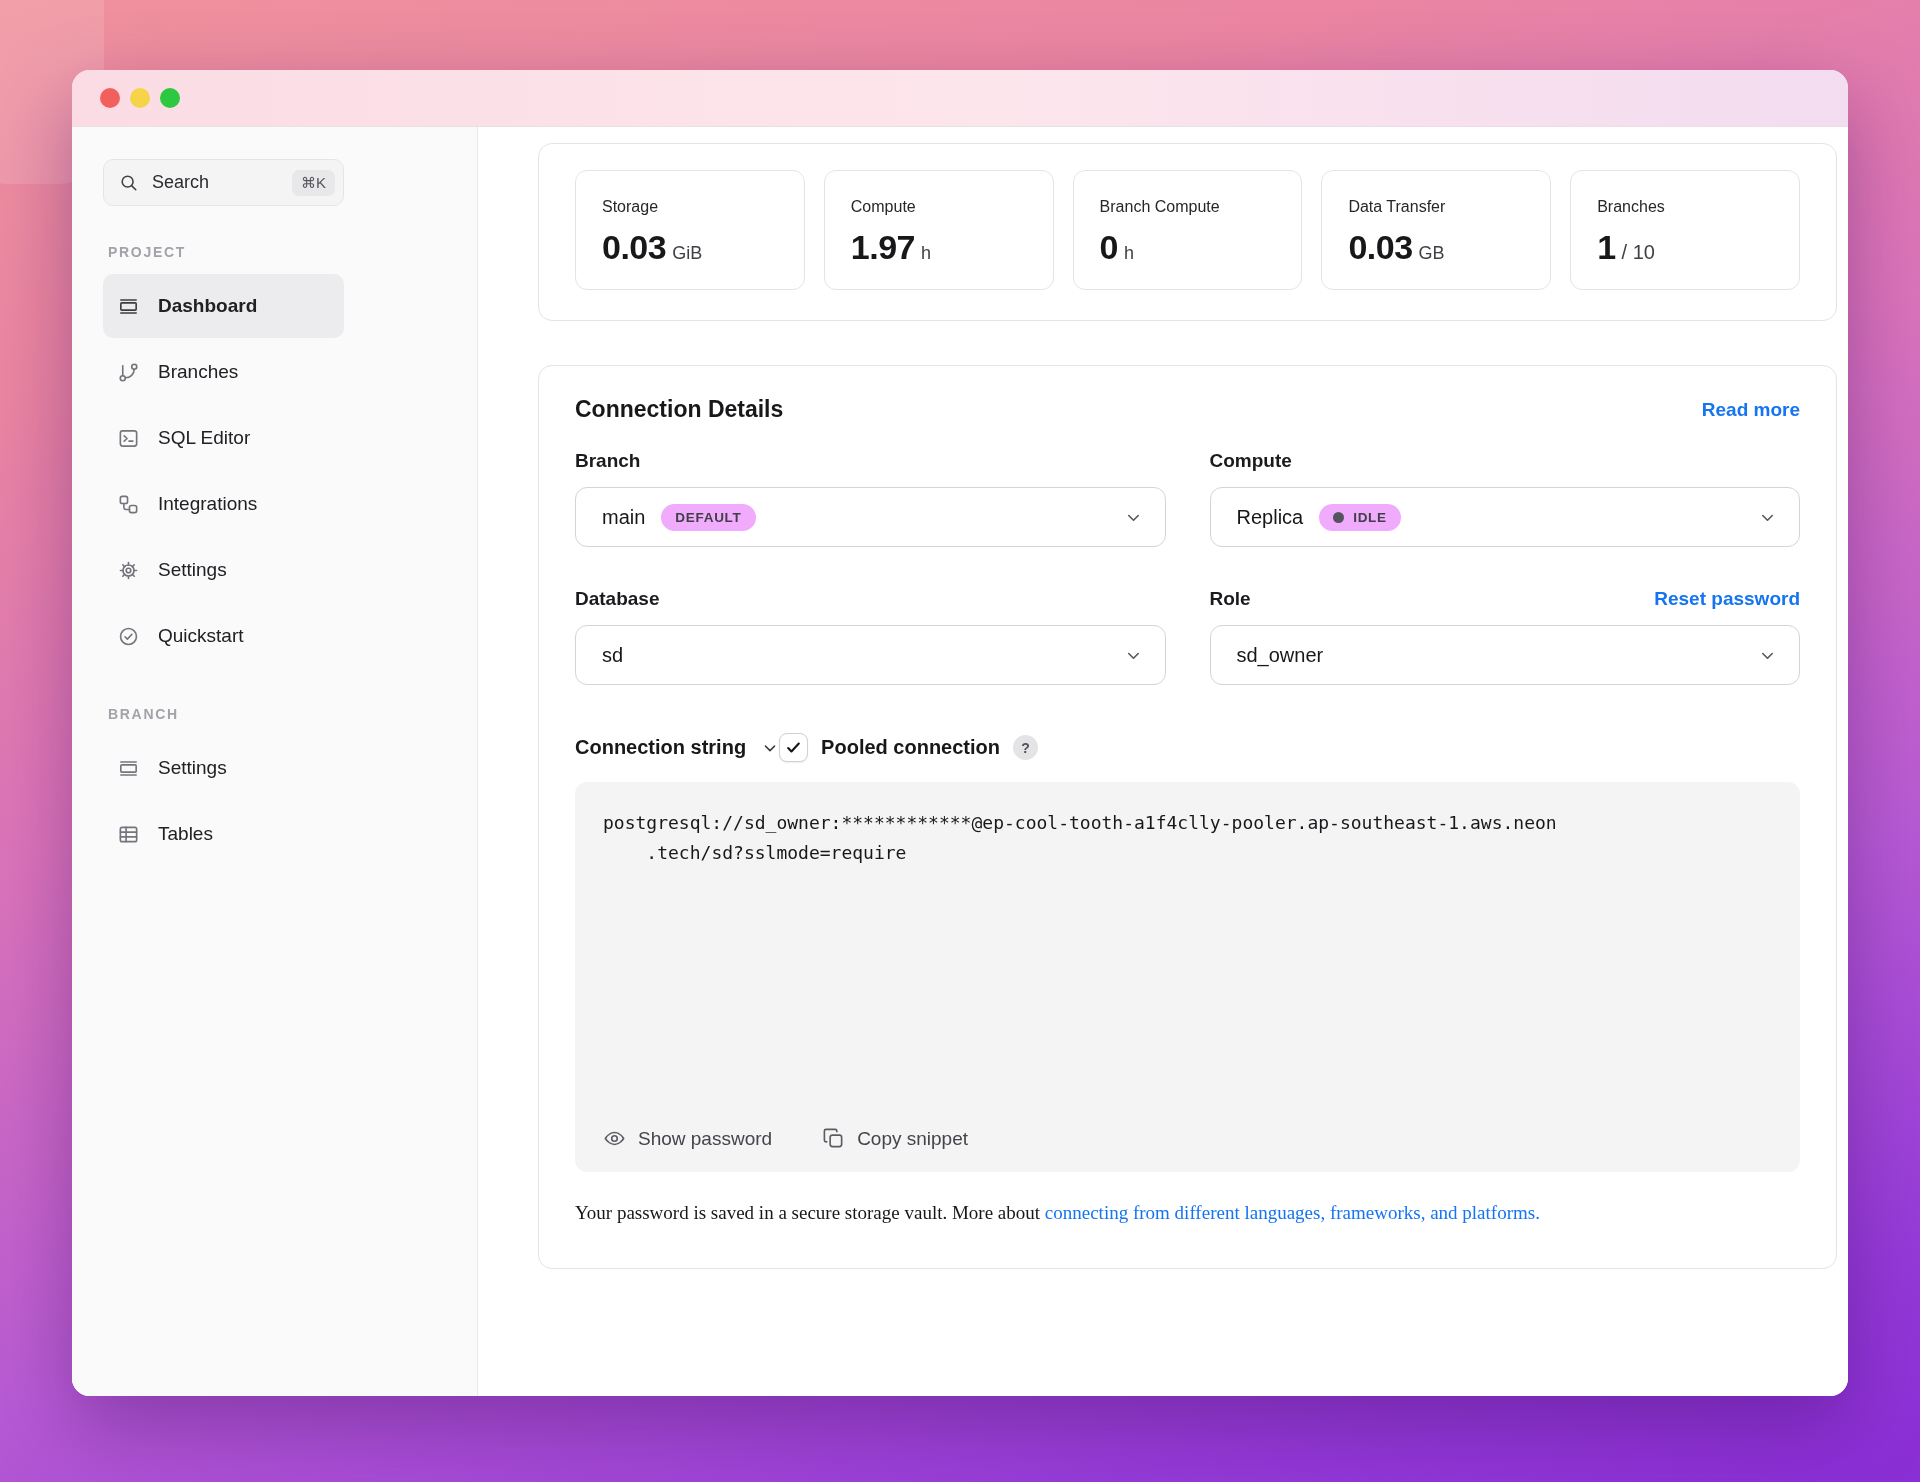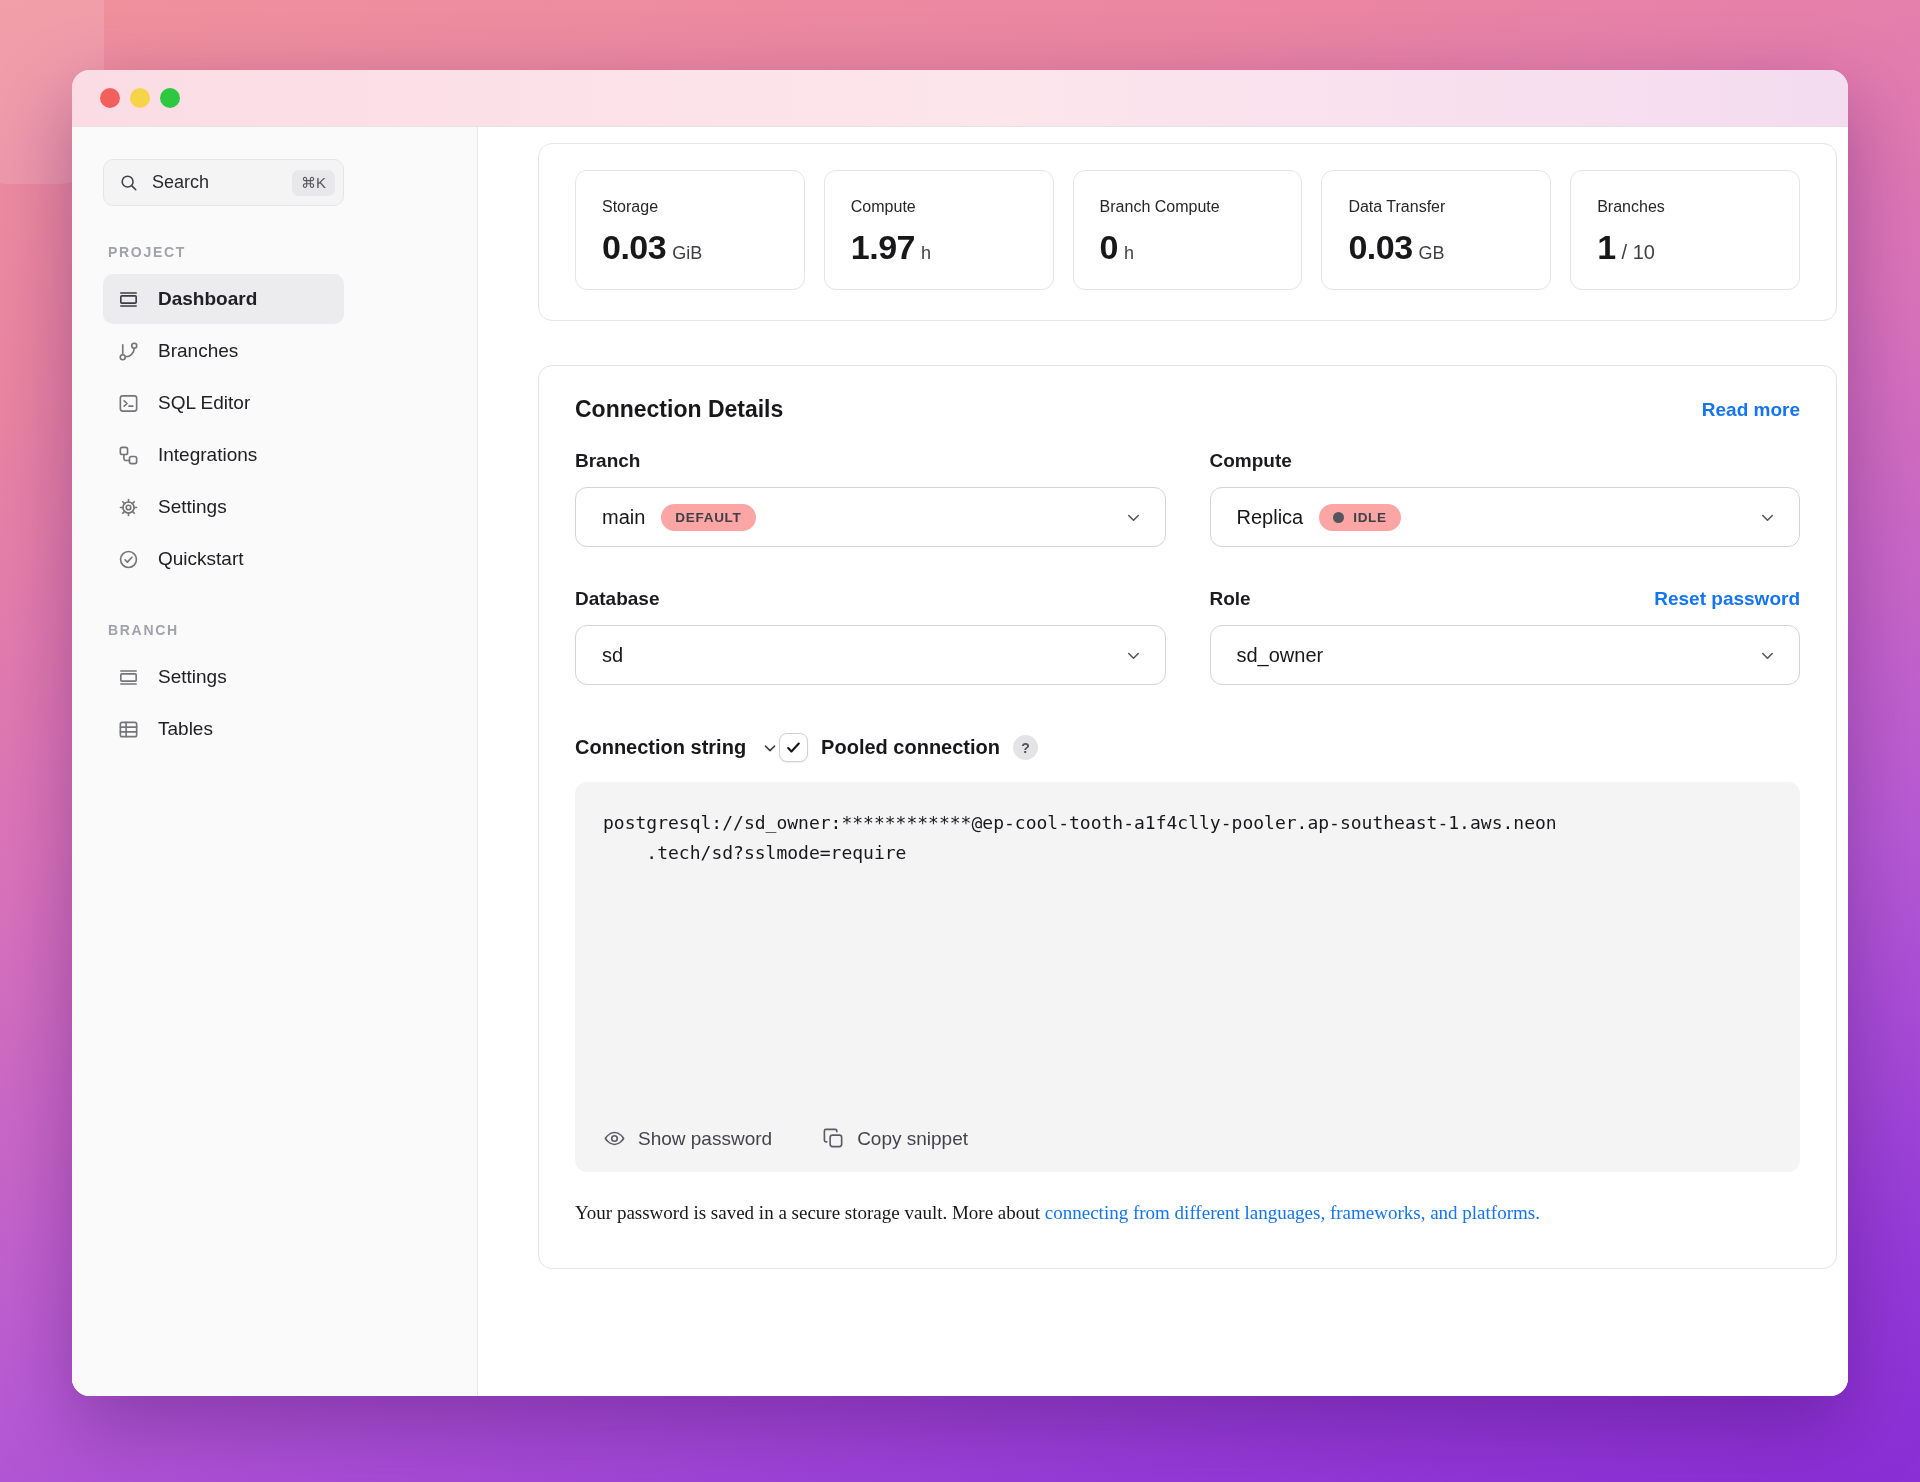--- a/index.html
+++ b/index.html
@@ -20,21 +20,21 @@
 
   
   .sidebar{flex:0 0 406px;box-sizing:border-box;background:#fafafa;border-right:1px solid #e8e8ea;
     padding:32px 0 0 31px;}
   .sidebar-inner{width:241px;}
   .search-box{box-sizing:border-box;height:47px;border:1px solid #e5e5e8;background:#f4f4f5;border-radius:10px;
     display:flex;align-items:center;gap:13px;padding:0 8px 0 14px;font-size:18px;color:#2b2b30;cursor:pointer;}
   .search-box svg{width:21px;height:21px;color:#3f3f46;flex:0 0 auto;}
   .kbd{margin-left:auto;background:#e8e8ea;border-radius:7px;padding:4px 9px;font-size:15px;color:#55555d;}
   .section-label{margin:38px 0 14px 5px;font-size:14px;font-weight:700;letter-spacing:1.7px;color:#a2a2aa;}
-  .nav-item{display:flex;align-items:center;gap:18px;height:50px;padding:0 14px;border-radius:10px;
+  .nav-item{display:flex;align-items:center;gap:18px;height:64px;padding:0 14px;border-radius:10px;
     font-size:19px;color:#202025;margin-bottom:2px;cursor:pointer;}
   .nav-item svg{width:23px;height:23px;color:#74747c;flex:0 0 auto;}
   .nav-item.active{background:#ececee;font-weight:700;}
   .nav-item.active svg{color:#3c3c42;}
 
   
   .main{flex:1;box-sizing:border-box;padding:16px 11px 0 60px;overflow:hidden;}
   .card{border:1px solid #e4e4e7;border-radius:14px;background:#fff;box-sizing:border-box;}
   .card-header{display:flex;justify-content:space-between;align-items:center;}
   .card-title{font-size:23px;font-weight:700;color:#18181b;}
@@ -49,21 +49,21 @@
   .stat-unit{font-size:18px;color:#3f3f46;margin-left:6px;}
 
   .conn-card{margin-top:44px;padding:30px 36px 24px;}
   .form-grid{display:grid;grid-template-columns:1fr 1fr;column-gap:44px;row-gap:14px;}
   .field{margin-top:24px;}
   .field-label-row{display:flex;justify-content:space-between;align-items:center;margin-bottom:12px;height:28px;}
   .field-label{font-size:19px;font-weight:700;color:#1b1b1f;}
   .select{height:60px;border:1px solid #d4d4d8;border-radius:12px;display:flex;align-items:center;gap:16px;
     padding:0 22px 0 26px;font-size:20px;color:#18181b;cursor:pointer;background:#fff;box-sizing:border-box;}
   .select .chev{margin-left:auto;width:19px;height:19px;color:#55555d;}
-  .badge{background:#fca5a5;border-radius:999px;padding:6px 14px;font-size:13.5px;font-weight:700;
+  .badge{background:#f0abfc;border-radius:999px;padding:6px 14px;font-size:13.5px;font-weight:700;
     letter-spacing:.7px;color:#3f3f46;display:flex;align-items:center;gap:9px;}
   .badge-dot{width:11px;height:11px;border-radius:50%;background:#54545c;}
 
   .conn-string-row{display:flex;align-items:center;margin-top:48px;}
   .conn-string-label{display:flex;align-items:center;gap:15px;font-size:20px;font-weight:700;color:#18181b;cursor:pointer;}
   .conn-string-label svg{width:18px;height:18px;color:#3f3f46;}
   .pooled{display:flex;align-items:center;gap:13px;}
   .checkbox{width:27px;height:27px;border:1px solid #d0d0d5;border-radius:8px;background:#fff;
     display:flex;align-items:center;justify-content:center;box-shadow:0 1px 2px rgba(0,0,0,.07);cursor:pointer;}
   .checkbox svg{width:17px;height:17px;color:#151517;}

